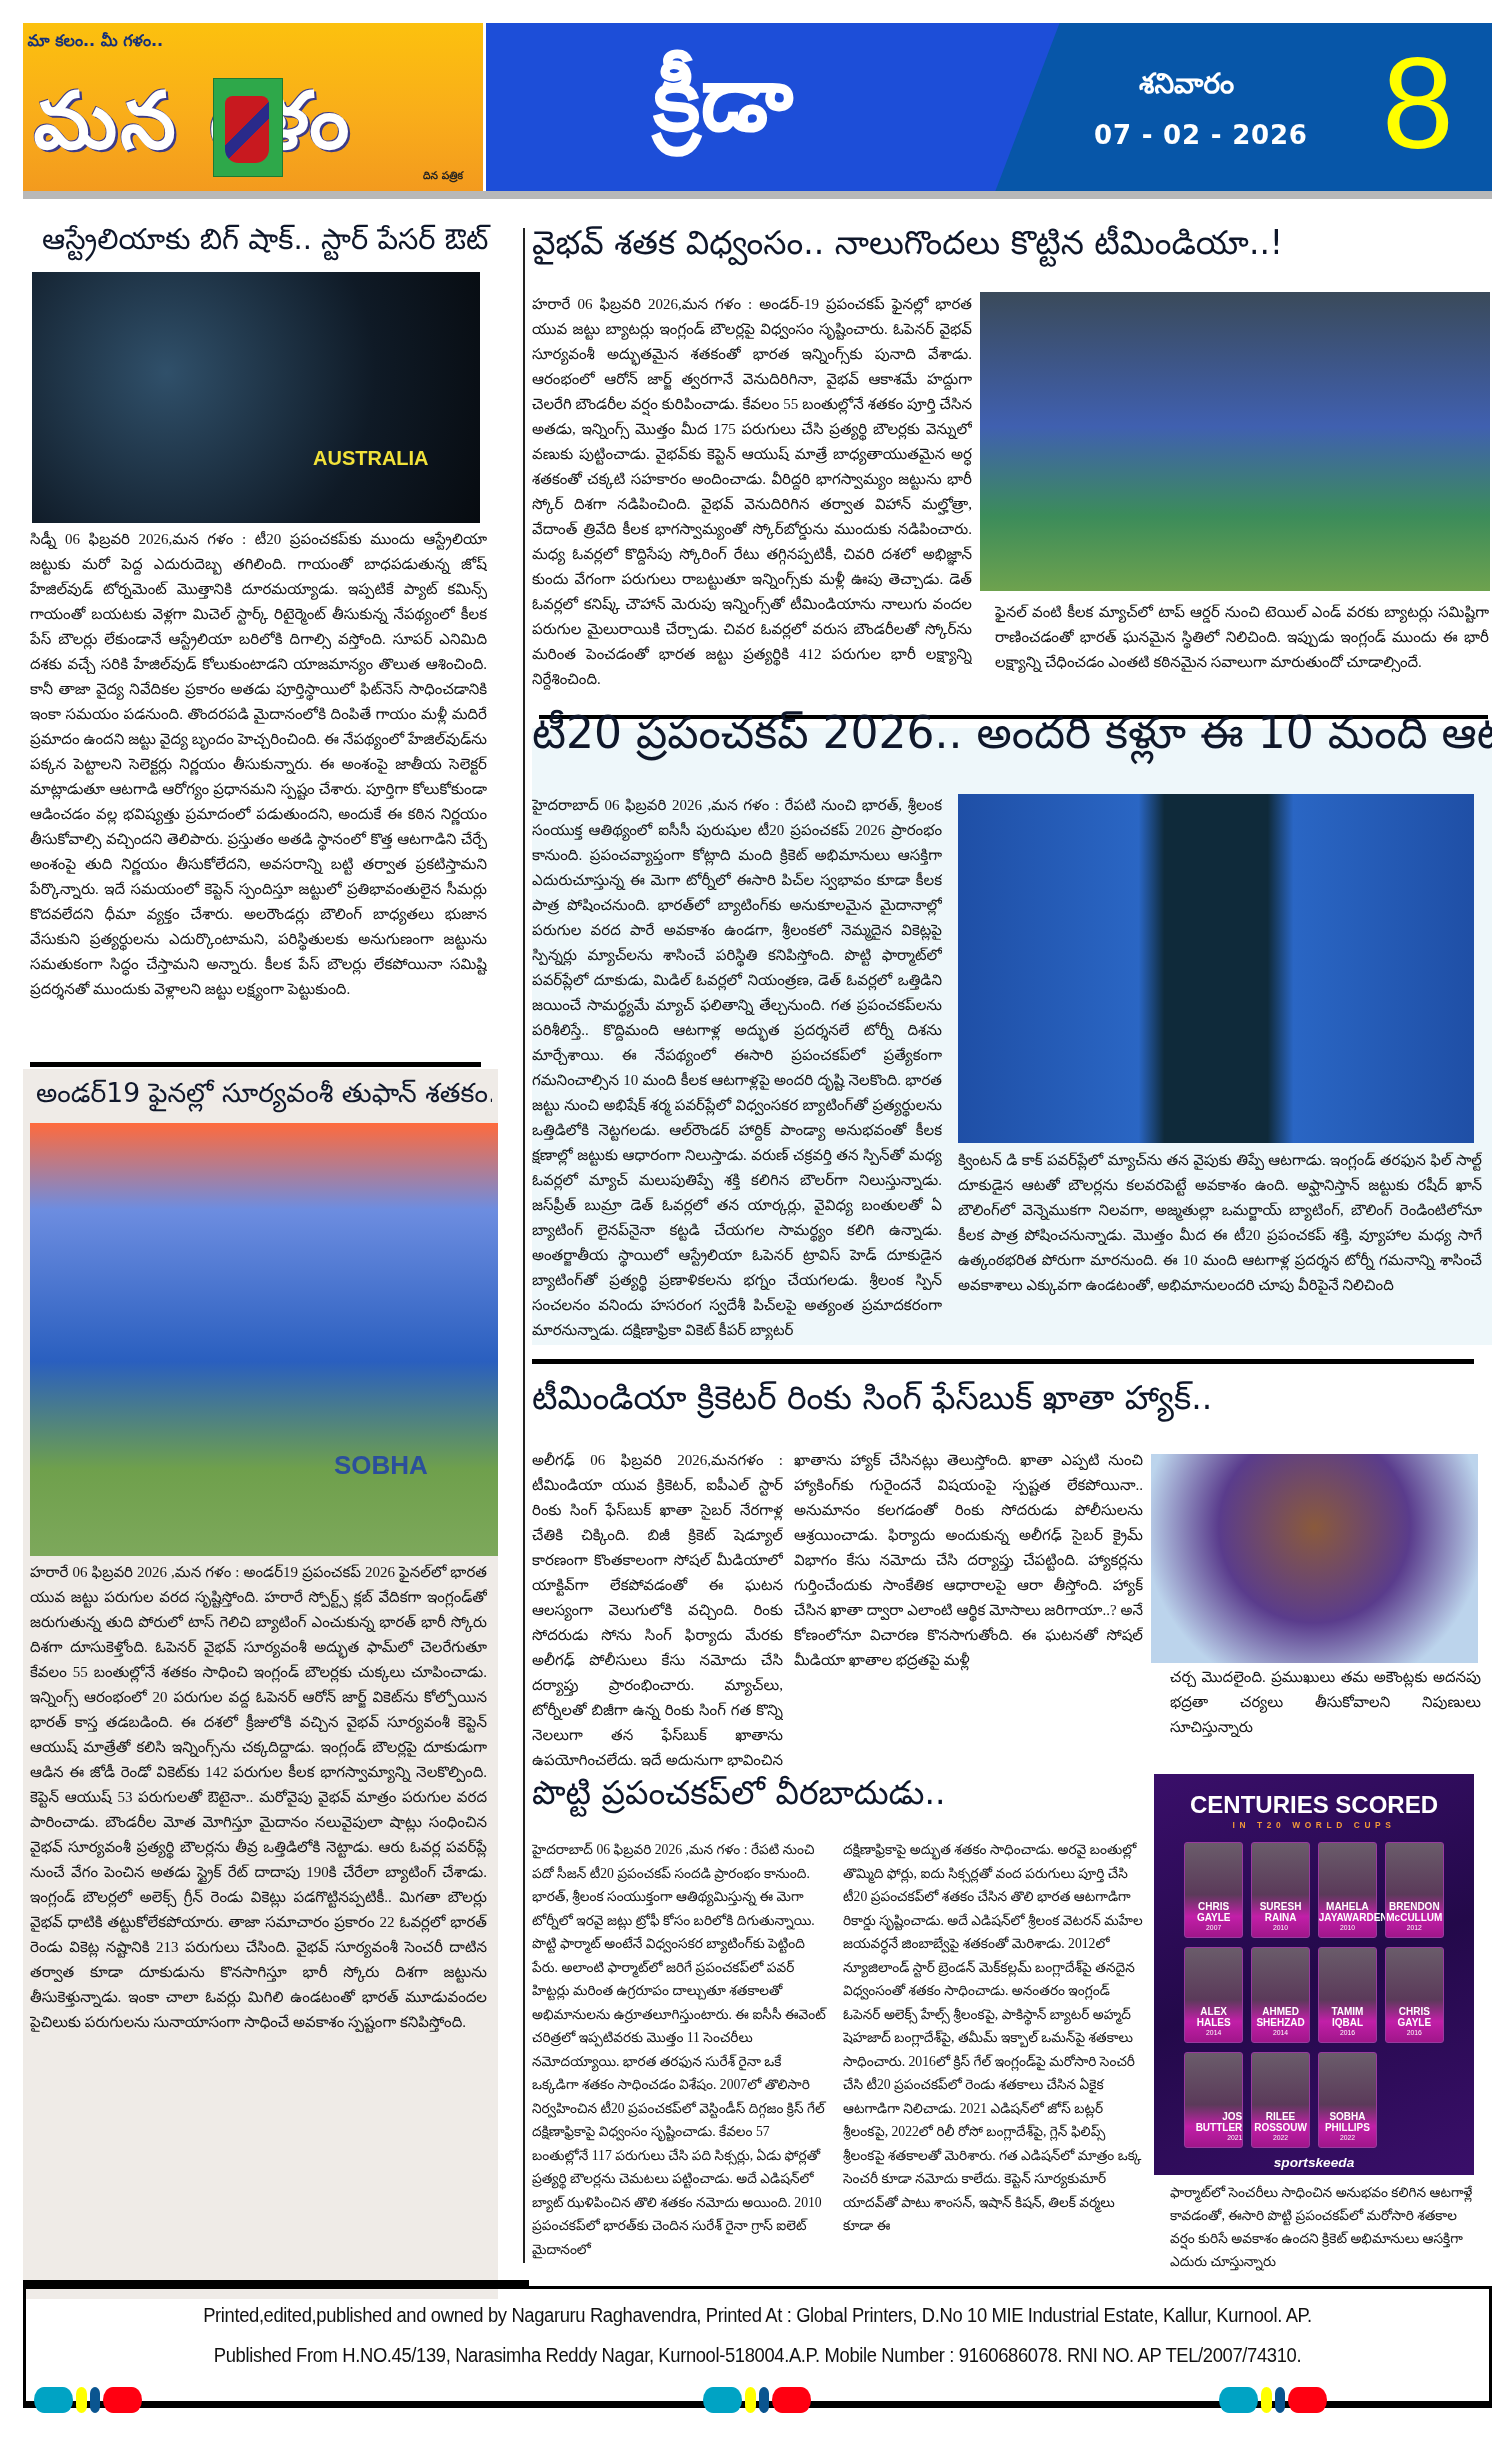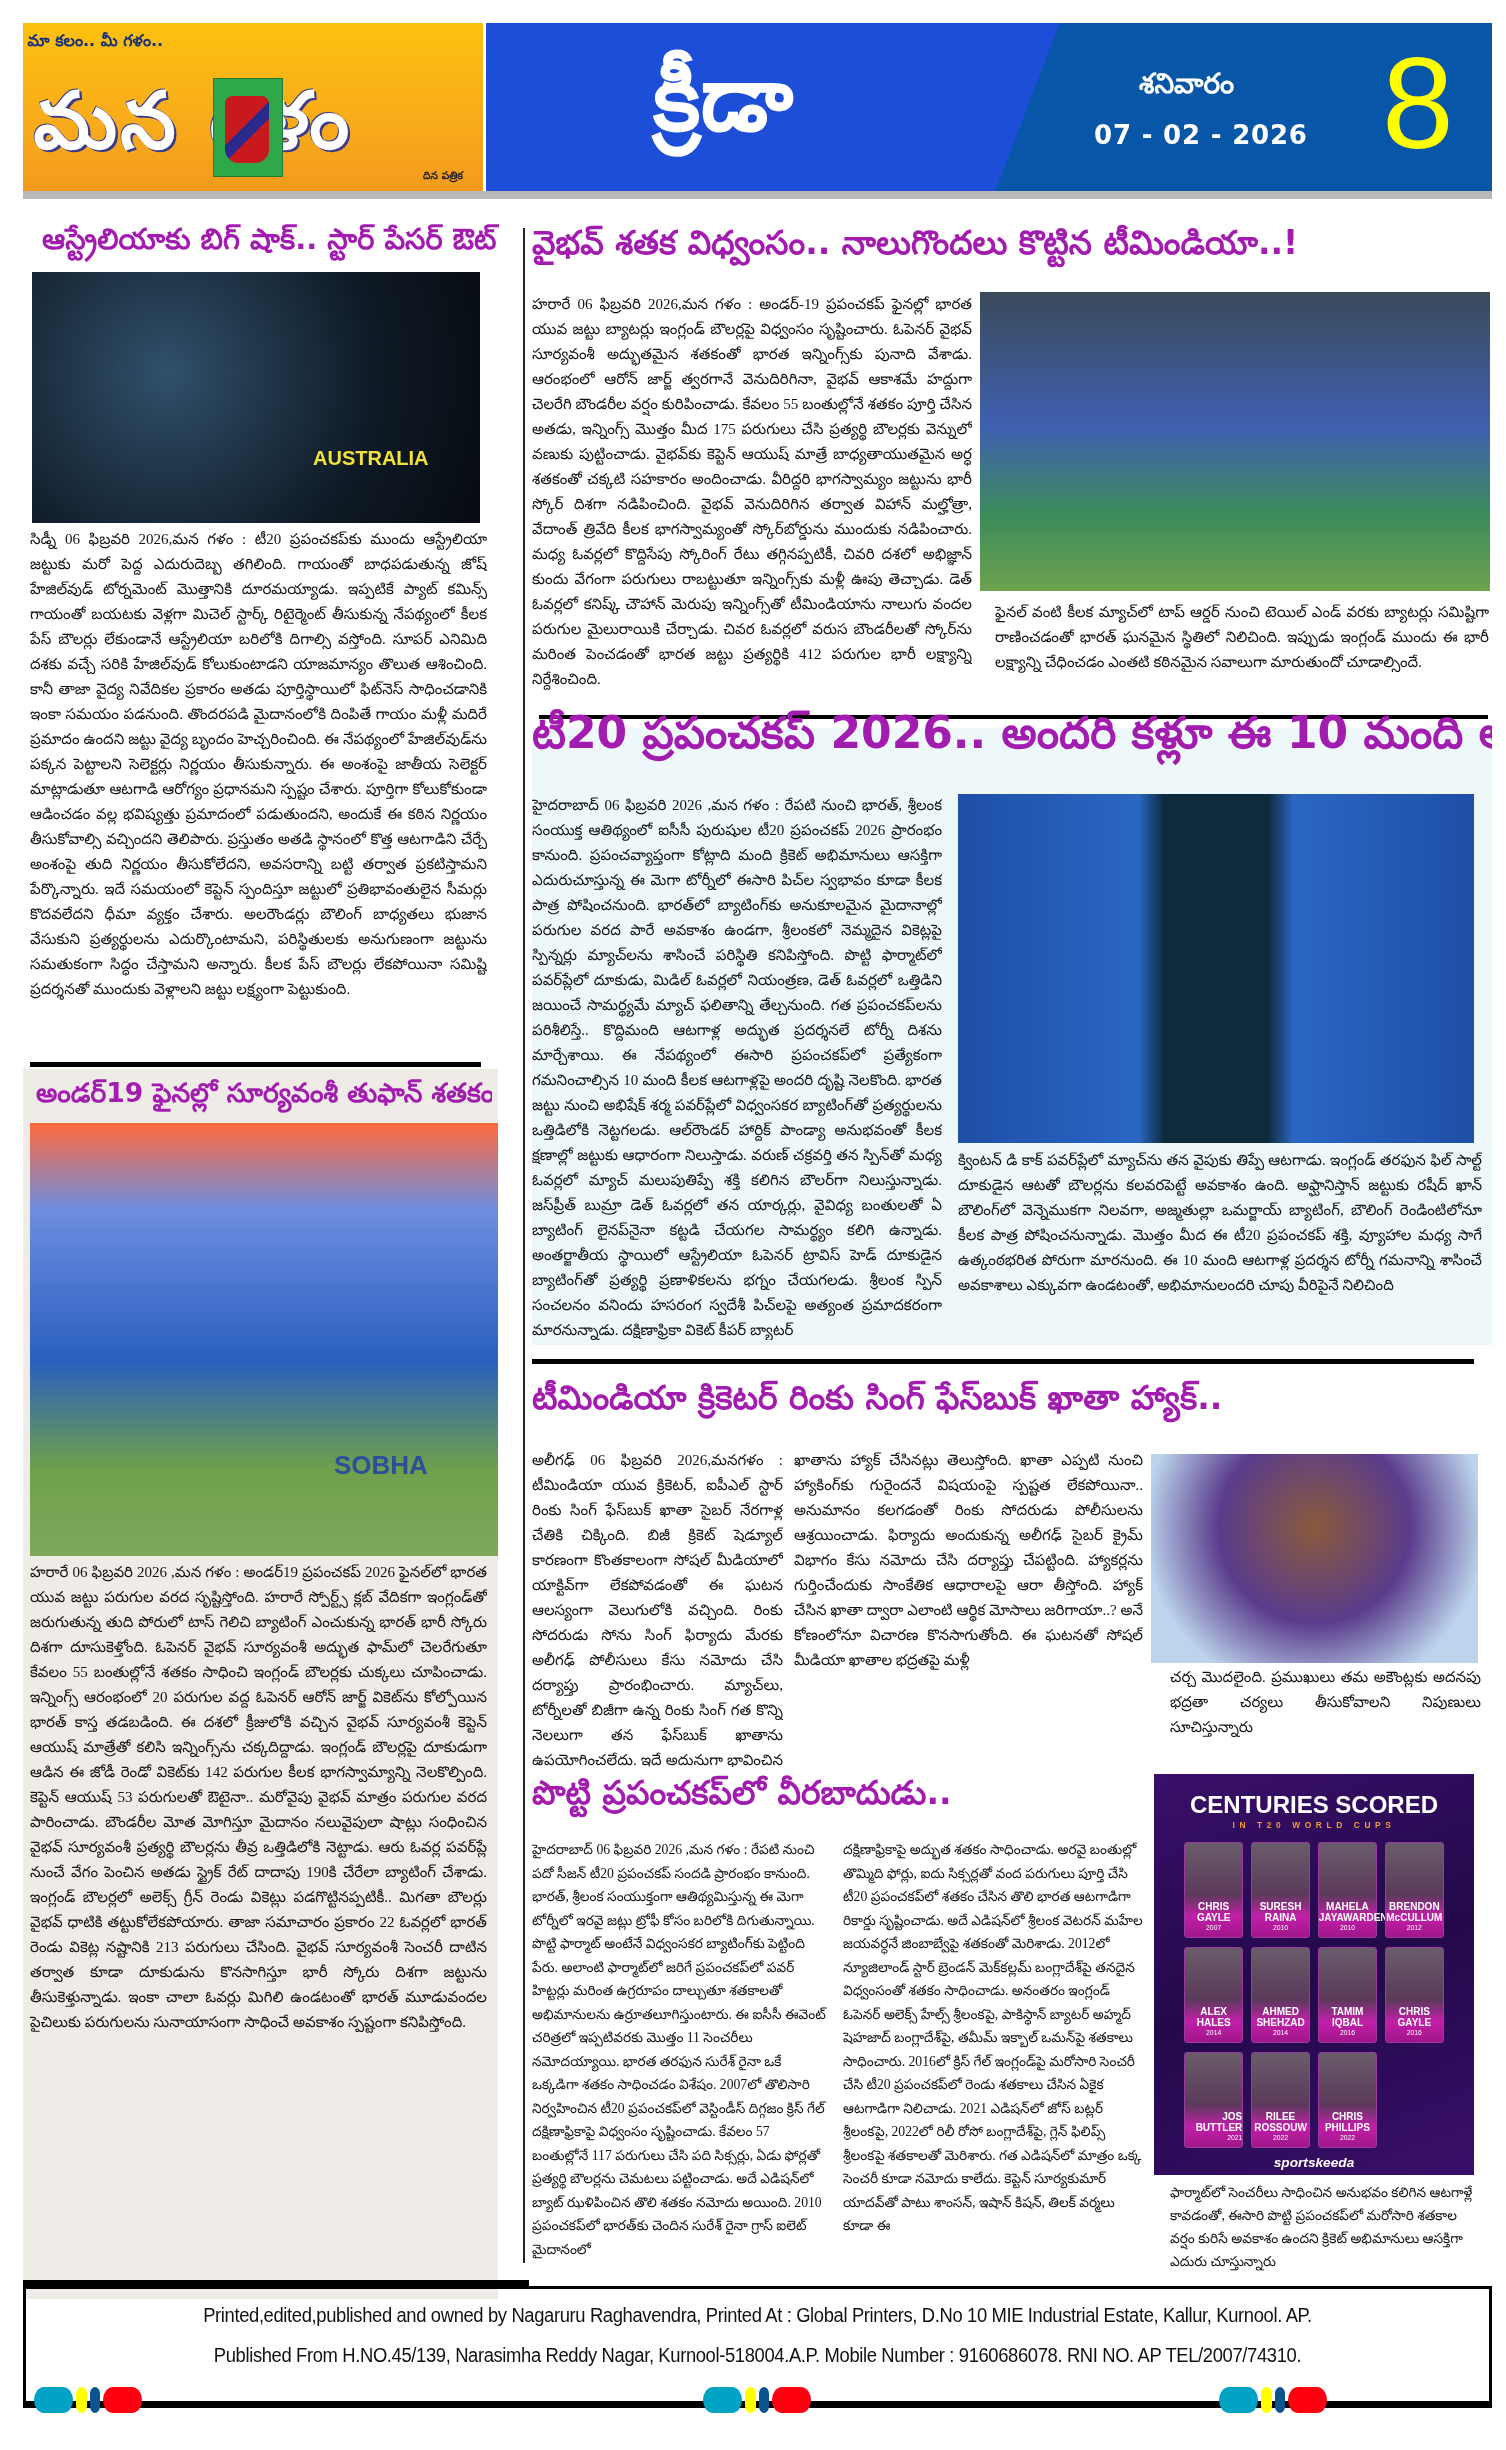--- a/index.html
+++ b/index.html
@@ -15,21 +15,21 @@
 #mast-logo .sub{position:absolute;right:20px;bottom:7.6px;font-size:10.6px;color:#222;font-weight:bold}
 #mast-section{left:486px;top:23px;width:630px;height:169px;background:#1d4ed8;clip-path:polygon(0 0,100% 0,83% 100%,0 100%)}
 #mast-section span{position:absolute;left:167px;top:23px;font-size:91px;font-weight:bold;color:#fff;font-family:"DejaVu Sans",sans-serif}
 #mast-date{left:995px;top:23px;width:497px;height:169px;background:#0756a8;clip-path:polygon(13% 0,100% 0,100% 100%,0 100%)}
 #mast-day{left:1139px;top:67px;font-size:28px;color:#fff;font-weight:bold}
 #mast-datetext{left:1094px;top:120px;font-size:26px;color:#fff;font-weight:bold;letter-spacing:0.8px}
 #mast-page{left:1382px;top:39px;font-size:129px;line-height:129px;color:#ffff00;font-family:"Liberation Sans",sans-serif}
 #mast-rule{left:23px;top:191px;width:1469px;height:7.6px;background:#b8b8b8}
 
 .vrule{width:2.3px;background:#222}
-.headline{font-weight:bold;color:#a21caf;white-space:nowrap;overflow:hidden}
+.headline{font-weight:normal;color:#0f172a;white-space:nowrap;overflow:hidden}
 .body{font-family:Liberation Serif, serif;font-size:15px;line-height:25px;text-align:justify;color:#111;overflow:hidden}
 .photo{overflow:hidden}
 .hr{height:4.6px;background:#000}
 .ph-aus{background:radial-gradient(circle at 30% 40%,#30506a 0%,#0f1a26 60%,#070b10 100%)}
 .ph-u19{background:linear-gradient(180deg,#ff6a3c 0%,#6d8de0 20%,#2a5fbf 55%,#6fa04c 80%,#7da85b 100%)}
 .ph-vai{background:linear-gradient(180deg,#3a4a5a 0%,#4060b0 45%,#3c8c5a 75%,#6ea24e 100%)}
 .ph-trio{background:linear-gradient(90deg,#1f4fa6 0%,#2a66c4 35%,#0f2a3a 40%,#0f2a3a 60%,#2a66c4 65%,#1f4fa6 100%)}
 .ph-rinku{background:radial-gradient(circle at 50% 35%,#8a5a3c 0%,#5a3c8c 45%,#bcd4ec 80%)}
 .ph-cent{background:linear-gradient(160deg,#3a0f6a 0%,#23094a 50%,#3a0f6a 100%)}
 .photo-label{position:absolute;color:#fff;font-family:"Liberation Sans",sans-serif;font-weight:bold}
@@ -139,21 +139,21 @@
       </div>
       <div class="cent-card" style="grid-column-start: 1; text-align: right;">
         <div class="nm">JOS BUTTLER</div>
         <div class="yr">2021</div>
       </div>
       <div class="cent-card">
         <div class="nm">RILEE ROSSOUW</div>
         <div class="yr">2022</div>
       </div>
       <div class="cent-card">
-        <div class="nm">CHRIS PHILLIPS</div>
+        <div class="nm">SOBHA PHILLIPS</div>
         <div class="yr">2022</div>
       </div>
     </div>
   <div class="photo-label" style="left:0;right:0;bottom:4.6px;text-align:center;font-size:13.7px;font-style:italic">sportskeeda</div>
 </div>
 <div class="abs body" style="left:1170px;top:2181px;width:311px;height:99px;font-size:13.7px;line-height:23px;text-align:left">ఫార్మాట్‌లో సెంచరీలు సాధించిన అనుభవం కలిగిన ఆటగాళ్లే కావడంతో, ఈసారి పొట్టి ప్రపంచకప్‌లో మరోసారి శతకాల వర్షం కురిసే అవకాశం ఉందని క్రికెట్ అభిమానులు ఆసక్తిగా ఎదురు చూస్తున్నారు</div>
 
 <div id="footer" class="abs">
   <div class="foot-line" style="top:15px">Printed,edited,published and owned by Nagaruru Raghavendra, Printed At : Global Printers, D.No 10 MIE Industrial Estate, Kallur, Kurnool. AP.</div>
   <div class="foot-line" style="top:55px">Published From H.NO.45/139, Narasimha Reddy Nagar, Kurnool-518004.A.P. Mobile Number : 9160686078. RNI NO. AP TEL/2007/74310.</div>

